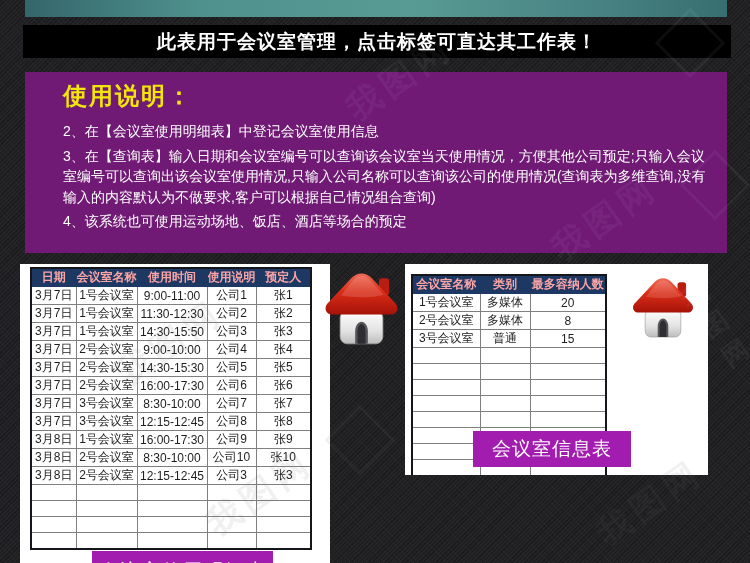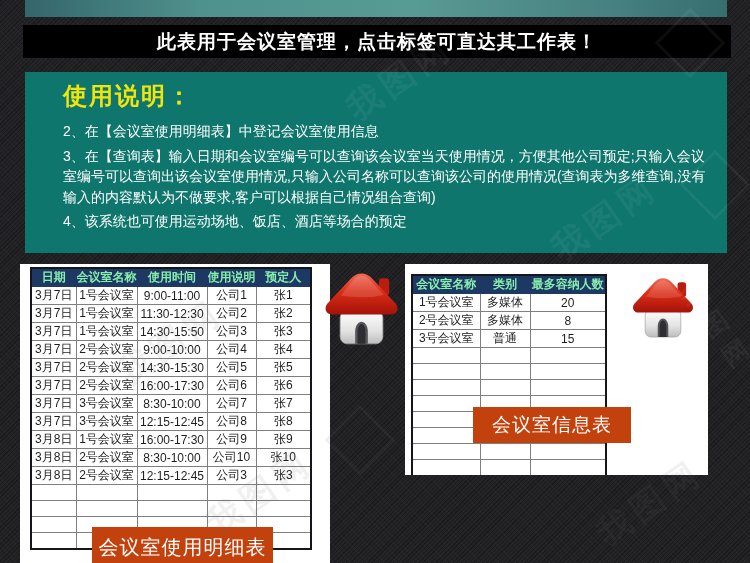--- a/index.html
+++ b/index.html
@@ -22,21 +22,21 @@
   
   .banner{
     left:23px;top:25px;width:708px;height:33px;
     background:#000000;
     color:#ffffff;font-size:19px;font-weight:bold;
     text-align:center;line-height:33px;letter-spacing:1px;
   }
   
   .instructions{
     left:25px;top:72px;width:702px;height:181px;
-    background:#0f766e;
+    background:#701a75;
     box-sizing:border-box;
     padding:6px 16px 0 38px;
   }
   .instr-title{
     color:#f2e50a;font-size:24px;font-weight:bold;
     letter-spacing:2px;margin:2px 0 9px 0;
   }
   .instr-line{
     color:#ffffff;font-size:14px;line-height:20.5px;
     margin-bottom:4px;
@@ -44,37 +44,37 @@
   
   .card{background:#ffffff;overflow:hidden;}
   .card-left{left:20px;top:264px;width:310px;height:299px;}
   .card-right{left:405px;top:264px;width:303px;height:211px;}
   
   table.tbl{
     border-collapse:collapse;table-layout:fixed;
     border:2px solid #14161b;
   }
   table.tbl th{
-    background:#1e3864;color:#86efac;
+    background:#1e3864;color:#fca5a5;
     font-size:12px;font-weight:bold;
     height:15px;padding:0;border:1px solid #1e3864;
     white-space:nowrap;overflow:hidden;
   }
   table.tbl td{
     border:1px solid #7f7f7f;
     font-size:12px;color:#1d1d1f;
     text-align:center;height:15px;padding:0;
     white-space:nowrap;overflow:hidden;
   }
   .tbl-usage{position:absolute;left:10px;top:3px;}
   .tbl-info{position:absolute;left:6px;top:10px;}
   
   .label-badge{
-    position:absolute;background:#c2410c;color:#ffffff;
-    text-align:center;z-index:6;cursor:pointer;
+    position:absolute;background:#a21caf;color:#ffffff;
+    text-align:center;z-index:6;cursor:pointer;margin-top:24px;
   }
   .label-usage{left:92px;top:527px;width:181px;height:42px;font-size:20px;line-height:40px;letter-spacing:1px;}
   .label-info{left:473px;top:407px;width:158px;height:36px;font-size:19px;line-height:36px;letter-spacing:1px;}
   
   .house{position:absolute;z-index:7;cursor:pointer;}
   .house-left{left:321px;top:271px;width:81px;height:76px;}
   .house-right{left:630px;top:270px;width:66px;height:76px;}
   .house svg{width:100%;height:100%;display:block;}
   
   .wm{

